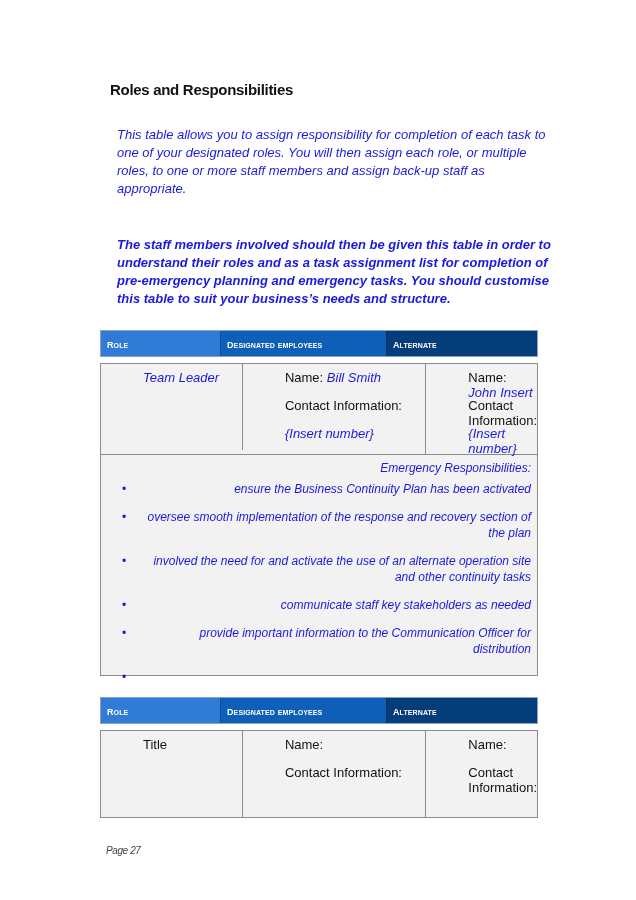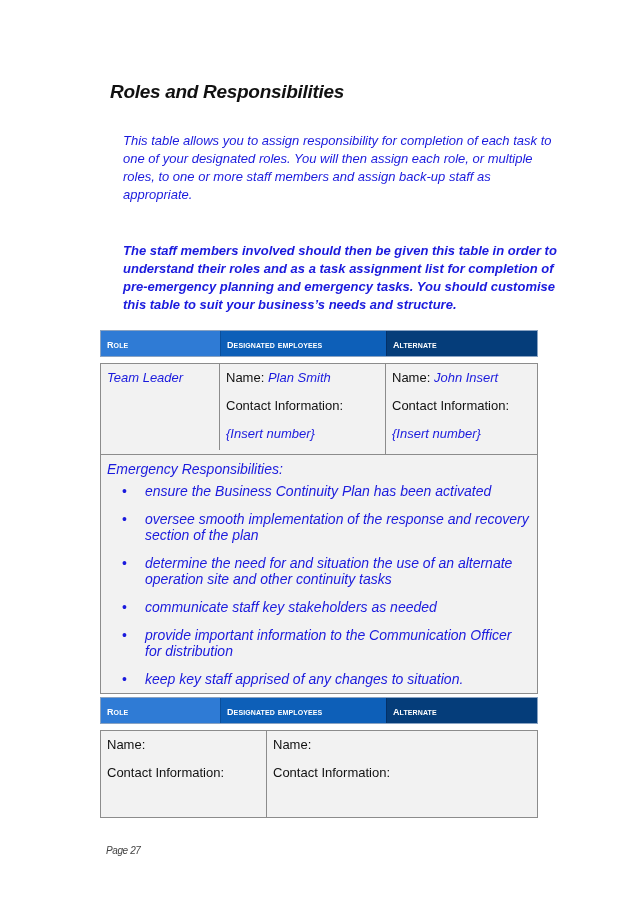--- a/index.html
+++ b/index.html
@@ -1,38 +1,38 @@
 <!DOCTYPE html>
 <html><head>
 <meta charset="utf-8">
 <style>
   html, body { margin:0; padding:0; background:#ffffff; }
   body { width:636px; height:900px; position:relative; overflow:hidden; font-family:"Liberation Sans", sans-serif; }
-  .title { position:absolute; left:110px; top:81px; font-size:19px; font-weight:bold; color:#111; letter-spacing:-0.3px;font-style:italic; }
-  .intro { position:absolute; left:107px; width:440px; font-size:13px; line-height:18px; color:#1a1add; font-style:italic; margin:16px; }
+  .title { position:absolute; left:110px; top:81px; font-size:15px; font-weight:bold; color:#111; letter-spacing:-0.3px; }
+  .intro { position:absolute; left:107px; width:440px; font-size:13px; line-height:18px; color:#1a1add; font-style:italic; margin:10px; }
   #p1 { top:116px; }
   #p2 { top:226px;font-weight:bold; }
 
   .tbl { position:absolute; left:100px; width:438px; }
   .hdr { display:flex; height:27px; border:1px solid #8aa3c2; box-sizing:border-box; }
   .hdr > div { display:flex; align-items:center; padding-left:6px; color:#fff; font-weight:bold; font-size:10.5px; box-sizing:border-box; font-variant:small-caps; text-transform:lowercase; letter-spacing:0.1px; }
   .hdr .c1 { width:119px; background:#2f7bd5; }
   .hdr .c2 { width:166px; background:#0d5fb8; border-left:1px solid #0a4f9c; }
   .hdr .c3 { flex:1; background:#053d7a; border-left:1px solid #043066; }
   .hdr .cap { font-size:12.5px; }
 
   .body { margin-top:6px; border:1px solid #8c8c8c; background:#f2f2f2; box-sizing:border-box; }
   .row { display:flex; }
-  .row > div { box-sizing:border-box; padding:6px 0 0 6px; font-size:13px; color:#111; }
+  .row > div { box-sizing:border-box; padding:6px 0 0 6px; font-size:13px; color:#111;margin-left:36px; }
   .row .c1 { width:119px; border-right:1px solid #8c8c8c; }
   .row .c2 { width:166px; border-right:1px solid #8c8c8c; }
   .row .c3 { flex:1; }
   .line { height:28px; line-height:15px; }
   .blue { color:#1a1add; font-style:italic; }
-  .resp { border-top:1px solid #8c8c8c; padding:6px 6px 6px 6px; font-size:14px; color:#1a1add; font-style:italic; }
+  .resp { border-top:1px solid #8c8c8c; padding:6px 6px 6px 6px; font-size:12px; color:#1a1add; font-style:italic;text-align:right; }
   .resp ul { margin:6px 0 0 0; padding:0; list-style:none; }
   .resp li { position:relative; padding-left:38px; line-height:16px; margin-bottom:12px; }
   .resp li:last-child { margin-bottom:0; }
   .resp li .bullet { position:absolute; left:15px; top:0; font-style:normal; color:#1a1add; }
 
   .footer { position:absolute; left:106px; top:845px; font-size:10px; color:#444; letter-spacing:-0.4px;font-style:italic; }
 </style>
 </head>
 <body>
 
@@ -54,39 +54,39 @@
         <span class="cap">A</span>
         <span>lternate</span>
       </div>
   </div>
   <div class="body">
     <div class="row">
       <div class="c1" style="height:86px;">
         <div class="line blue">Team Leader</div>
       </div>
       <div class="c2">
-        <div class="line"><span>Name:</span> <span class="blue">Plan Smith</span></div>
+        <div class="line"><span>Name:</span> <span class="blue">Bill Smith</span></div>
         <div class="line">Contact Information:</div>
         <div class="line blue">{Insert number}</div>
       </div>
       <div class="c3">
         <div class="line"><span>Name:</span> <span class="blue">John Insert</span></div>
         <div class="line">Contact Information:</div>
         <div class="line blue">{Insert number}</div>
       </div>
     </div>
     <div class="resp">
       <div>Emergency Responsibilities:</div>
       <ul>
         <li><span class="bullet">•</span><span>ensure the Business Continuity Plan has been activated</span></li>
         <li><span class="bullet">•</span><span>oversee smooth implementation of the response and recovery section of the plan</span></li>
-        <li><span class="bullet">•</span><span>determine the need for and situation the use of an alternate operation site and other continuity tasks</span></li>
+        <li><span class="bullet">•</span><span>involved the need for and activate the use of an alternate operation site and other continuity tasks</span></li>
         <li><span class="bullet">•</span><span>communicate staff key stakeholders as needed</span></li>
         <li><span class="bullet">•</span><span>provide important information to the Communication Officer for distribution</span></li>
-        <li><span class="bullet">•</span><span>keep key staff apprised of any changes to situation.</span></li>
+        <li><span class="bullet">•</span></li>
       </ul>
     </div>
   </div>
 </div>
 
 <div class="tbl" style="top:697px;">
   <div class="hdr">
     <div class="c1">
         <span class="cap">R</span>
         <span>ole</span>
@@ -95,20 +95,23 @@
         <span class="cap">D</span>
         <span>esignated employees</span>
       </div>
     <div class="c3">
         <span class="cap">A</span>
         <span>lternate</span>
       </div>
   </div>
   <div class="body">
     <div class="row" style="height:86px;">
+      <div class="c1">
+        <div class="line">Title</div>
+      </div>
       <div class="c2">
         <div class="line">Name:</div>
         <div class="line">Contact Information:</div>
       </div>
       <div class="c3">
         <div class="line">Name:</div>
         <div class="line">Contact Information:</div>
       </div>
     </div>
   </div>

